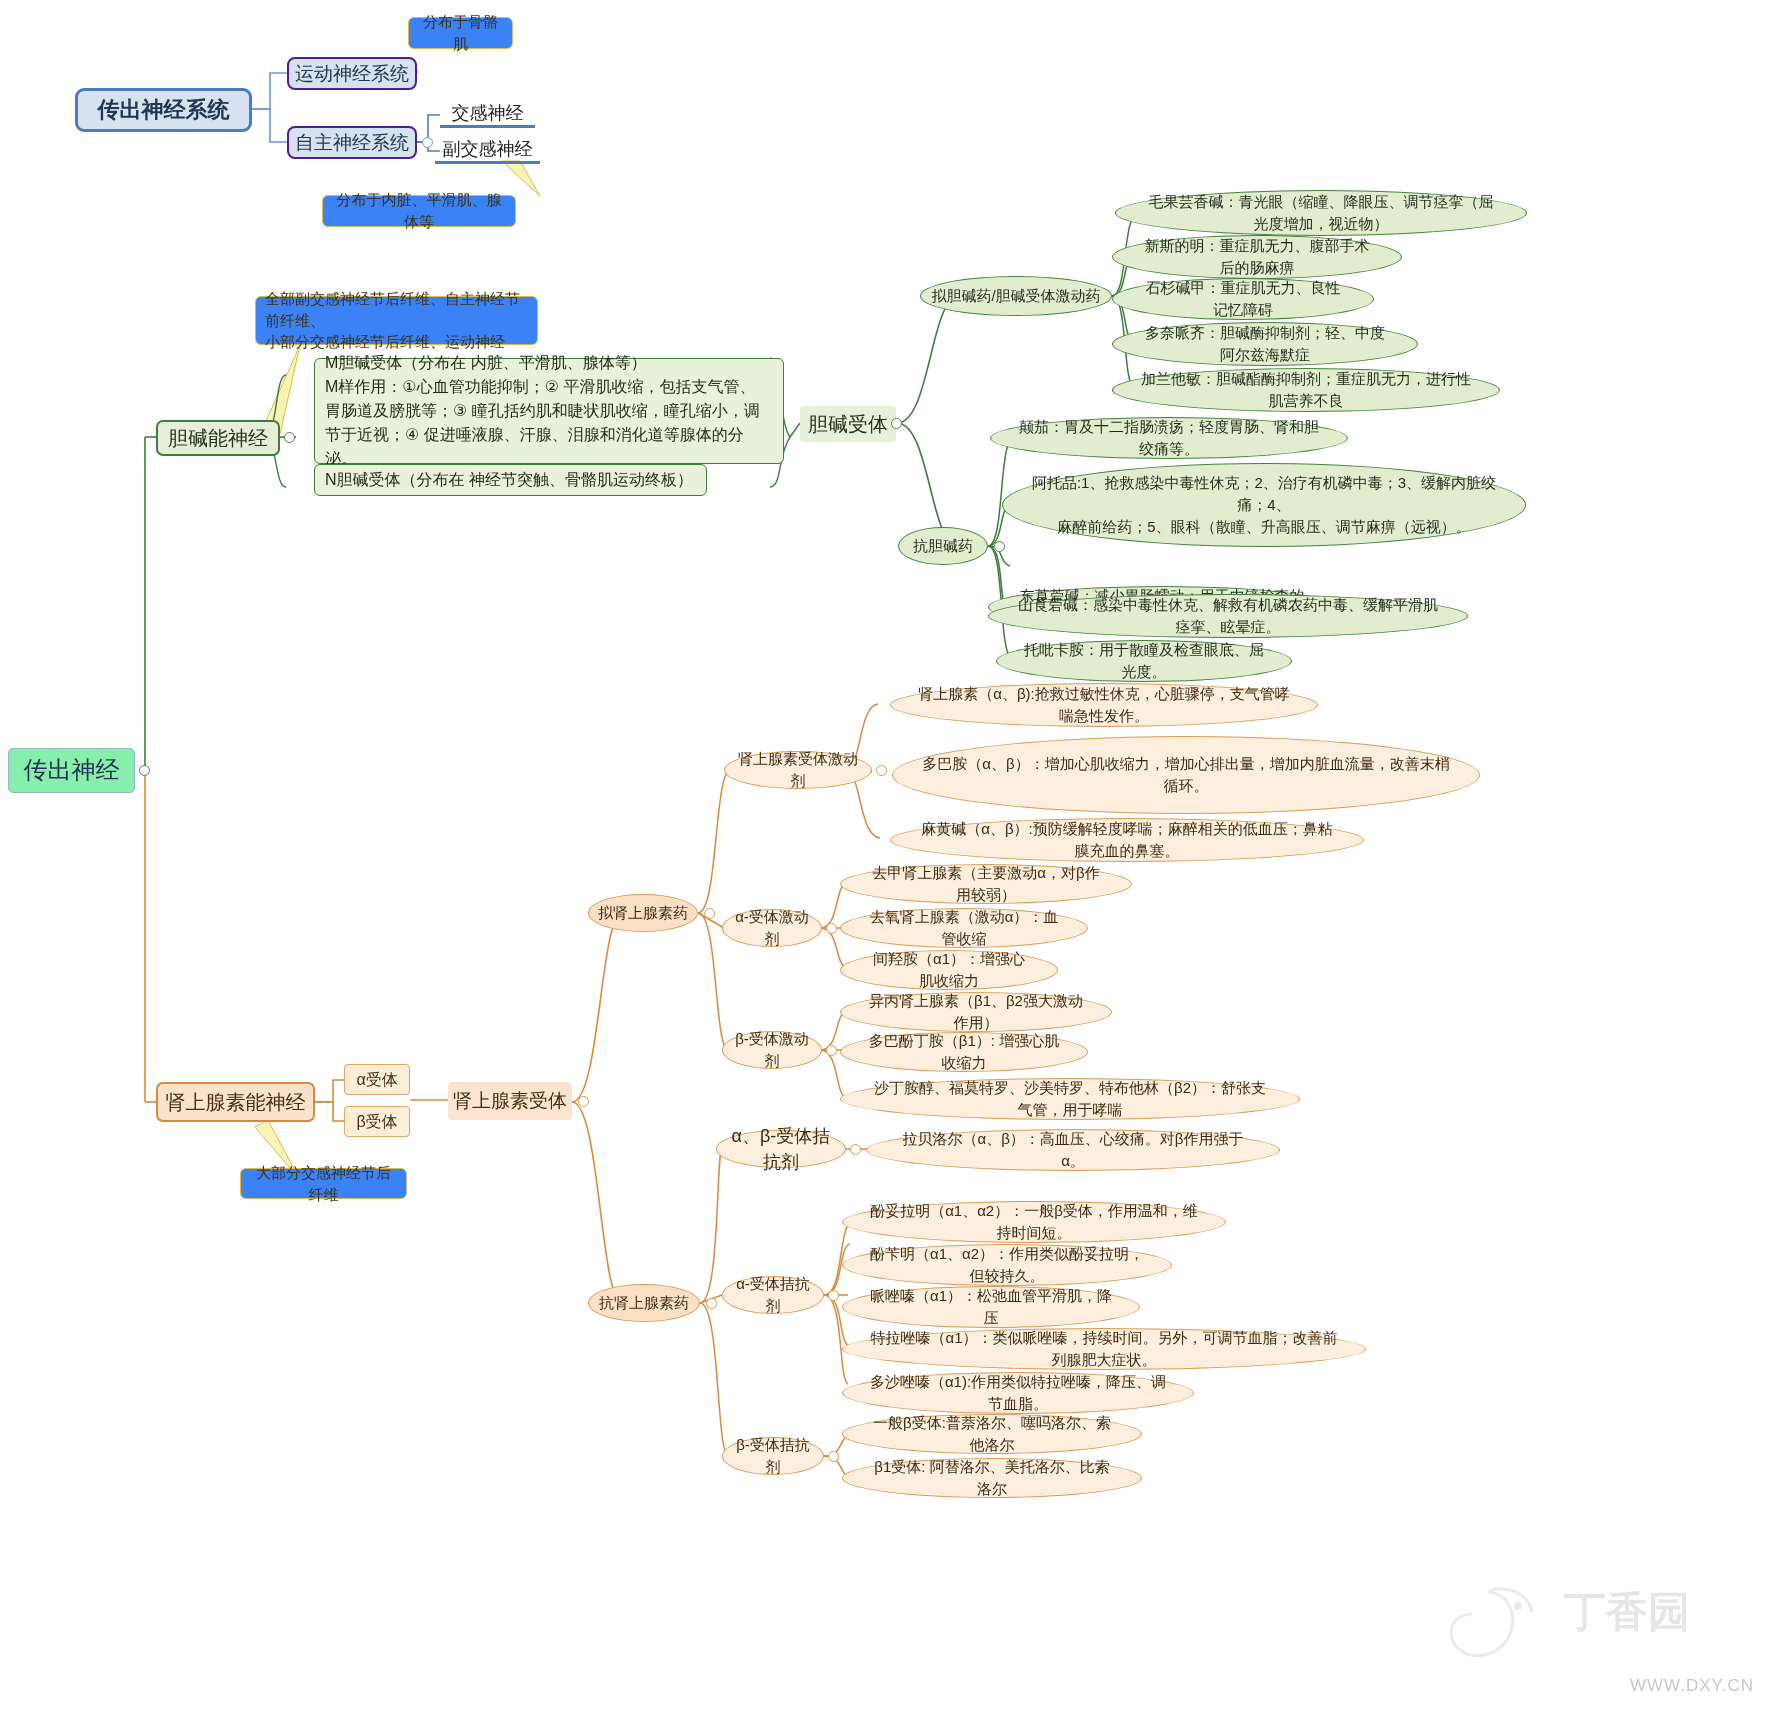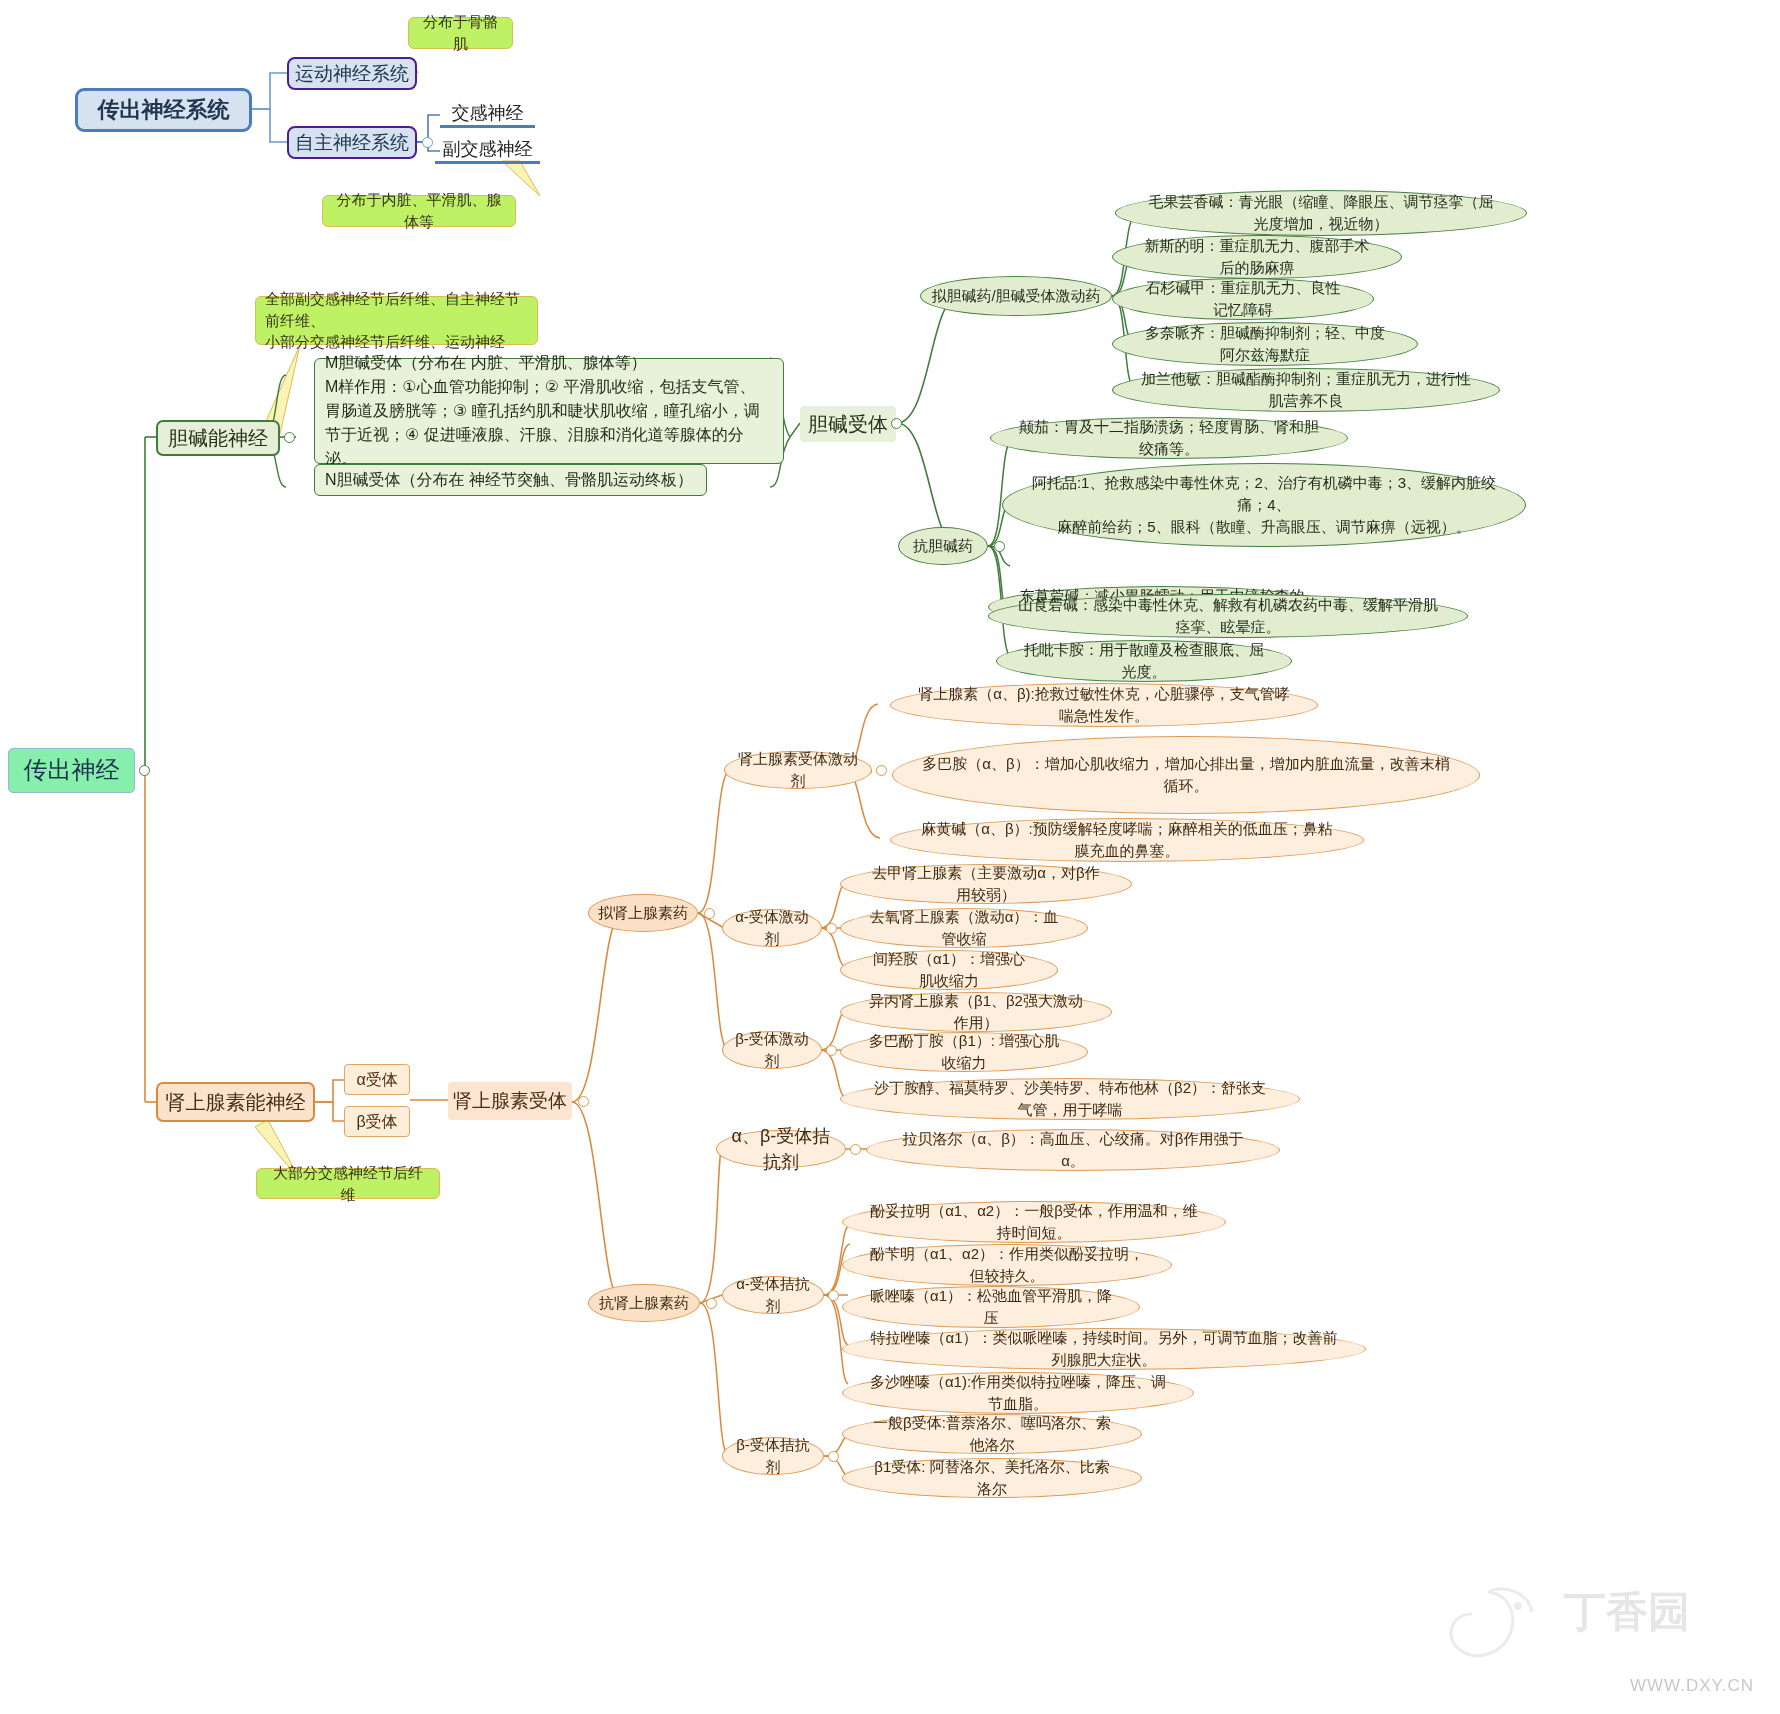--- a/index.html
+++ b/index.html
@@ -68,21 +68,21 @@
   .blue-underline {
     font-size: 18px;
     color: #222;
     border-bottom: 3px solid #4a7ebb;
     background: transparent;
     justify-content: center;
   }
 
   
   .yellow {
-    background: #bef264;
+    background: #3b82f6;
     border: 1px solid #d9bd53;
     border-radius: 6px;
     font-size: 15px;
     color: #3a3116;
     text-align: left;
     justify-content: flex-start;
     padding: 5px 9px;
     line-height: 1.45;
   }
   .yellow.center { text-align:center; justify-content:center; }
@@ -372,21 +372,21 @@
     <span>山莨菪碱：感染中毒性休克、解救有机磷农药中毒、缓解平滑肌痉挛、眩晕症。</span>
   </div>
   <div class="node green-ellipse" style="left:996px; top:640px; width:296px; height:42px;">
     <span>托吡卡胺：用于散瞳及检查眼底、屈光度。</span>
   </div>
 
   <div class="node orange-head" style="left:156px; top:1082px; width:159px; height:40px;">
     <span>肾上腺素能神经</span>
   </div>
 
-  <div class="node yellow center" style="left:256px; top:1168px; width:184px; height:31px;">
+  <div class="node yellow center" style="left:240px; top:1168px; width:167px; height:31px;">
     <span>大部分交感神经节后纤维</span>
   </div>
 
   <div class="node orange-small" style="left:344px; top:1064px; width:66px; height:31px;">
     <span>α受体</span>
   </div>
   <div class="node orange-small" style="left:344px; top:1106px; width:66px; height:31px;">
     <span>β受体</span>
   </div>
 

